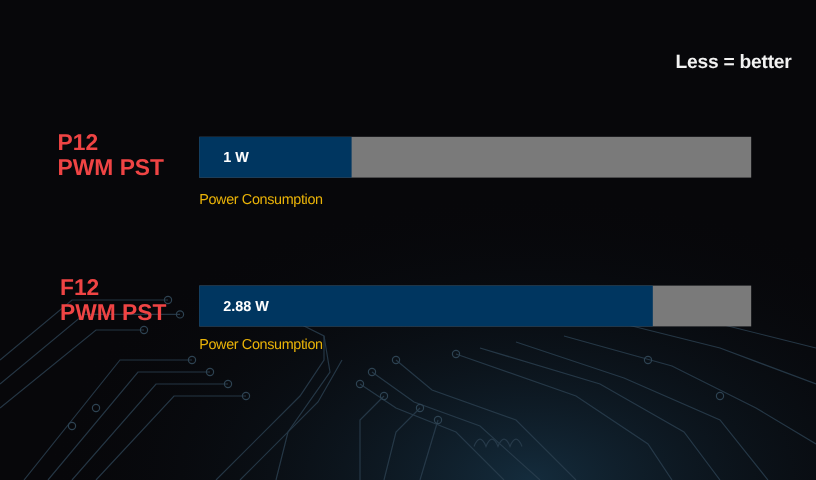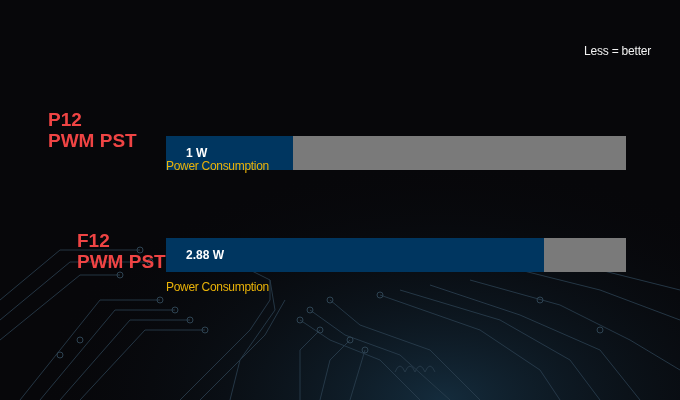--- a/index.html
+++ b/index.html
@@ -4,21 +4,21 @@
 <style>
   html, body { margin: 0; padding: 0; }
   body {
     width: 680px; height: 400px; overflow: hidden; position: relative;
     background: #07070a;
     font-family: "Liberation Sans", "DejaVu Sans", sans-serif;
     color: #fff;
   }
   .bg { position: absolute; inset: 0; z-index: 0; }
   .note {
-    position: absolute; left: 584px; top: 44px; font-size: 12px; font-weight: normal;
+    position: absolute; left: 563px; top: 44px; font-size: 16px; font-weight: bold;
     color: #f2f2f2; letter-spacing: -0.2px;
   }
   .label {
     position: absolute; font-size: 19px; font-weight: bold; line-height: 21px; color: #ef4444;
   }
   .track {
     position: absolute; left: 166px; width: 460px; height: 34px; background: #7a7a7a;
   }
   .fill { position: absolute; left: 0; top: 0; bottom: 0; background: #003660; }
   .val {
@@ -85,27 +85,27 @@
       <circle cx="60" cy="355" r="3"></circle>
   </g>
 </svg>
 
 <div class="note">Less = better</div>
 
 <div class="label" style="left:48px; top:109px;">
   <div>P12</div>
   <div>PWM PST</div>
 </div>
-<div class="track" style="top:136px;">
+<div class="track" style="top:114px;">
   <div class="fill" style="width:127px;"></div>
   <div class="val">1 W</div>
 </div>
 <div class="caption" style="top:159px;">Power Consumption</div>
 
-<div class="label" style="left:50px; top:230px;margin-left:27px;">
+<div class="label" style="left:50px; top:230px;">
   <div>F12</div>
   <div>PWM PST</div>
 </div>
 <div class="track" style="top:238px;">
   <div class="fill" style="width:378px;"></div>
   <div class="val">2.88 W</div>
 </div>
 <div class="caption" style="top:280px;">Power Consumption</div>
 
 </body></html>

